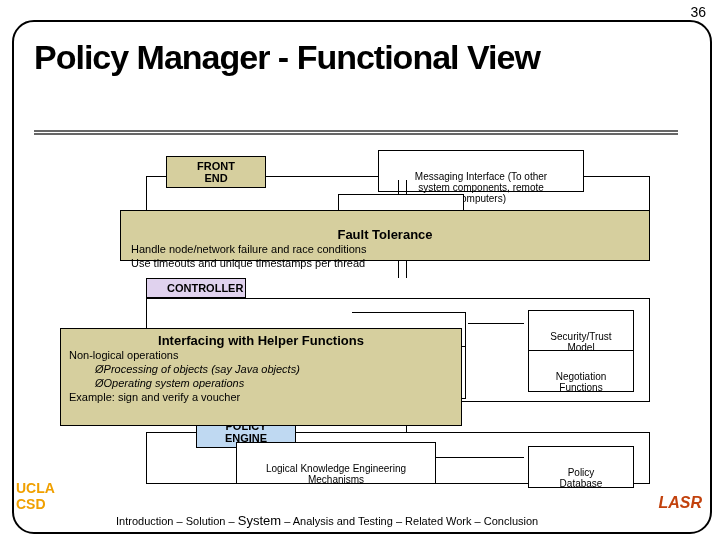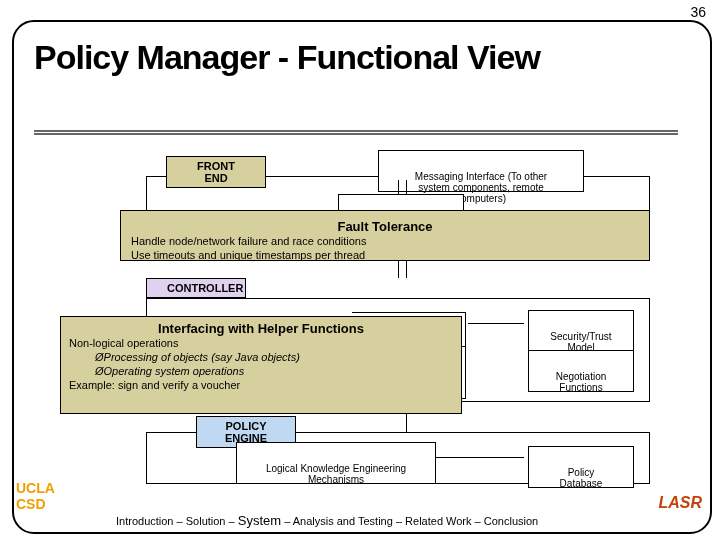--- a/index.html
+++ b/index.html
@@ -6,23 +6,23 @@
 .slide{position:relative;width:720px;height:540px}
 .page-num{position:absolute;top:4px;right:14px;font-size:14px}
 .frame{position:absolute;left:12px;top:20px;width:696px;height:510px;border:2px solid #000;border-radius:22px}
 .title{position:absolute;left:34px;top:38px;font-family:Arial,Helvetica,sans-serif;font-size:34px;font-weight:bold;letter-spacing:-1px}
 .hr1{position:absolute;left:34px;top:130px;width:644px;height:2px;background:#666}
 .hr2{position:absolute;left:34px;top:133px;width:644px;height:2px;background:#666}
 .label{position:absolute;border:1px solid #000;background:#d6cf9e;font-size:11px;text-align:center;padding:3px 20px;box-sizing:border-box}
 .stage{position:absolute;border:1px solid #000}
 .inner{position:absolute;border:1px solid #000;background:#fff;font-size:10px;text-align:center;padding:20px;box-sizing:border-box}
 .callout1{position:absolute;left:120px;top:210px;width:528px;height:49px;background:#d6cf9e;border:1px solid #000}
-.callout1 .ttl{text-align:center;font-weight:bold;font-size:13px;margin-top:8px}
+.callout1 .ttl{text-align:center;font-weight:bold;font-size:13px;margin-top:16px}
 .callout1 .body{font-size:11px;padding-left:10px;line-height:14px}
-.callout2{position:absolute;left:60px;top:316px;width:400px;height:96px;background:#d6cf9e;border:1px solid #000}
+.callout2{position:absolute;left:60px;top:328px;width:400px;height:96px;background:#d6cf9e;border:1px solid #000}
 .callout2 .ttl{text-align:center;font-weight:bold;font-size:13px;margin-top:4px}
 .callout2 .body{font-size:11px;padding-left:8px;line-height:14px}
 .callout2 .sub{padding-left:26px;font-style:italic}
 .nav{position:absolute;bottom:12px;left:116px;font-size:11px}
 .logo1{position:absolute;left:16px;bottom:28px;font-family:Arial;font-size:14px;font-weight:bold;color:#5a93cd}
 .logo1 span{color:#f0a000}
 .logo2{position:absolute;right:18px;bottom:28px;font-family:Arial;font-size:16px;font-weight:bold;font-style:italic;color:#c2410c}
 .arrow{position:absolute;background:#000}
 </style>
 </head>

